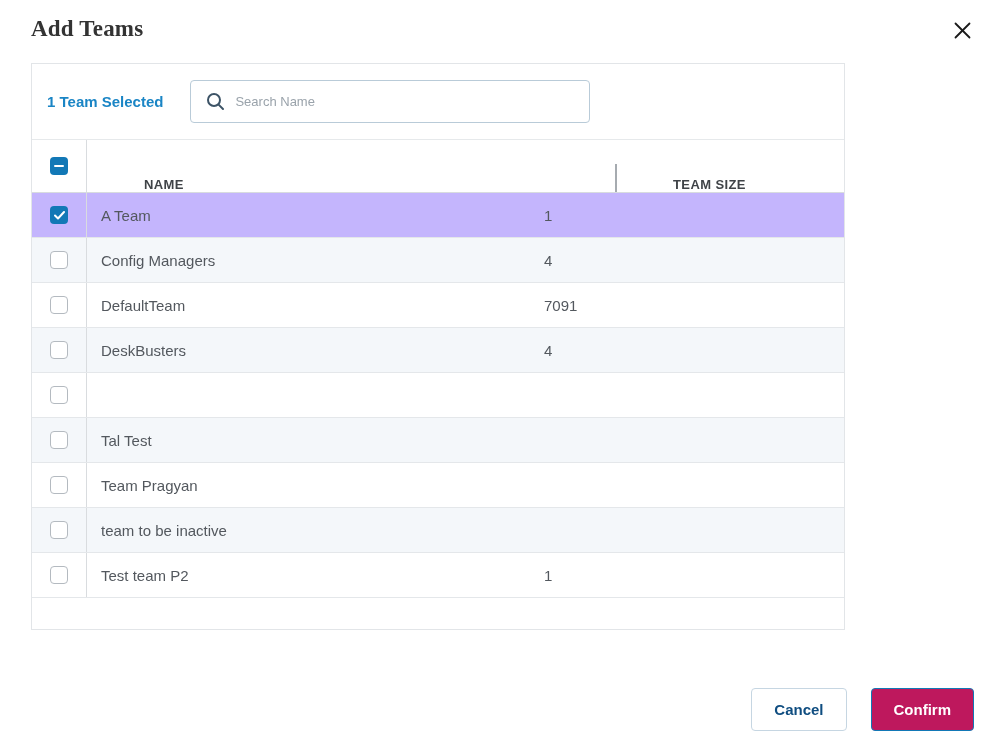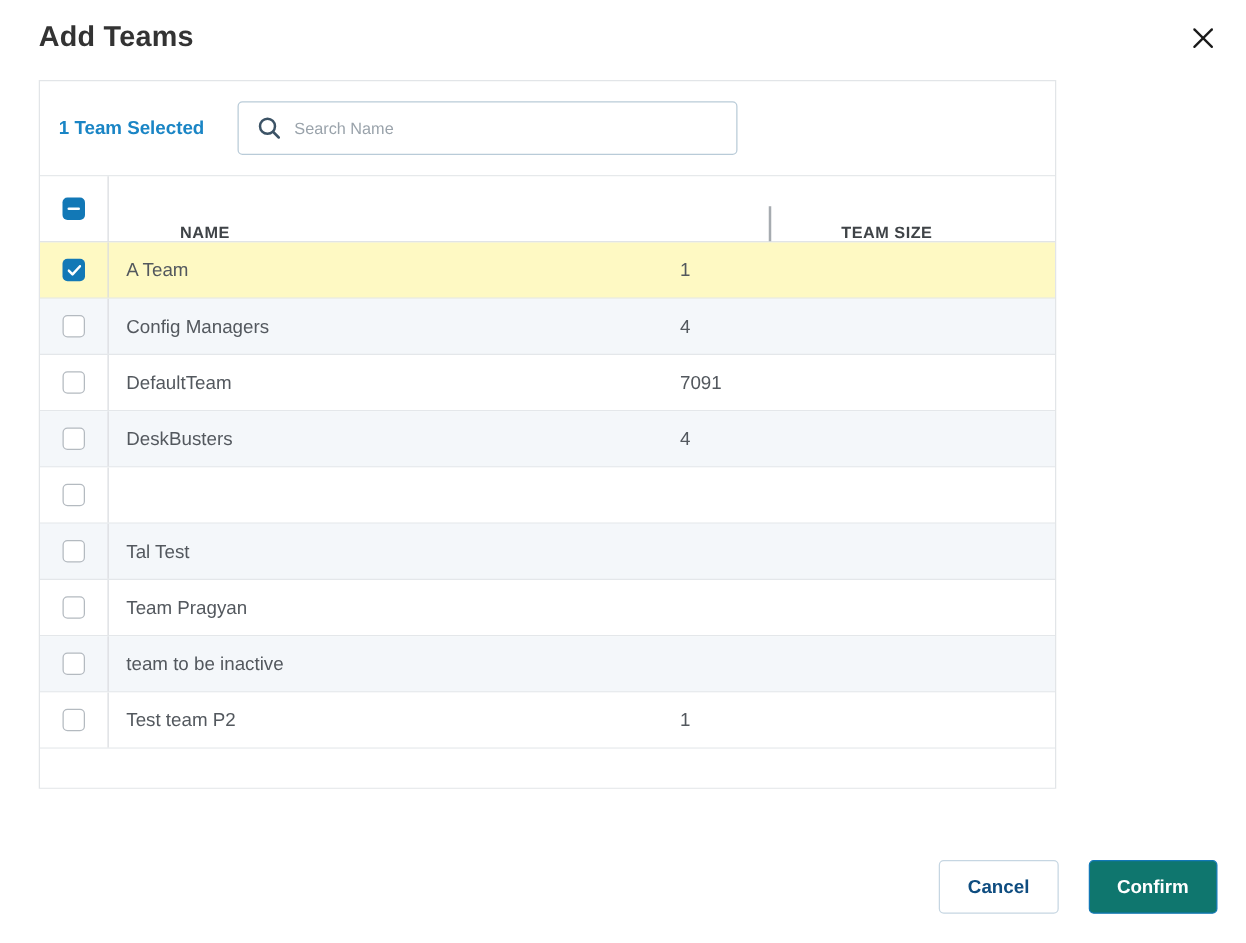--- a/index.html
+++ b/index.html
@@ -17,20 +17,21 @@
     display: flex;
     justify-content: space-between;
     align-items: flex-start;
     padding: 16px 24px 0 31px;
   }
   .modal-title {
     font-size: 23px;
     font-weight: bold;
     color: #333333;
     letter-spacing: 0.2px;
+    font-family: Liberation Serif, serif;
   }
   .close-btn {
     margin-top: 3px;
     width: 22px; height: 22px;
     display: flex; align-items: center; justify-content: center;
     cursor: pointer;
     background: none; border: none;
   }
 
   
@@ -120,21 +121,21 @@
   }
 
   .row {
     display: flex;
     height: 45px;
     border-bottom: 1px solid #e4e7ea;
     background: #ffffff;
     cursor: pointer;
   }
   .row.stripe   { background: #f4f7fa; }
-  .row.selected { background: #fef9c3; }
+  .row.selected { background: #c4b5fd; }
   .name-cell {
     width: 442px;
     flex: none;
     padding-left: 14px;
     display: flex;
     align-items: center;
     font-size: 15px;
     color: #53585e;
   }
   .size-cell {
@@ -180,21 +181,21 @@
     font-family: "Liberation Sans", sans-serif;
     cursor: pointer;
   }
   .btn-cancel {
     background: #ffffff;
     border: 1px solid #c6d6e2;
     color: #0f4d80;
     padding: 0 22px;
   }
   .btn-confirm {
-    background: #0f766e;
+    background: #be185d;
     border: 1px solid #1278b6;
     color: #ffffff;
     padding: 0 22px;
   }
 </style>
 </head>
 <body>
 
 <div class="modal-header">
   <div class="modal-title">Add Teams</div>

